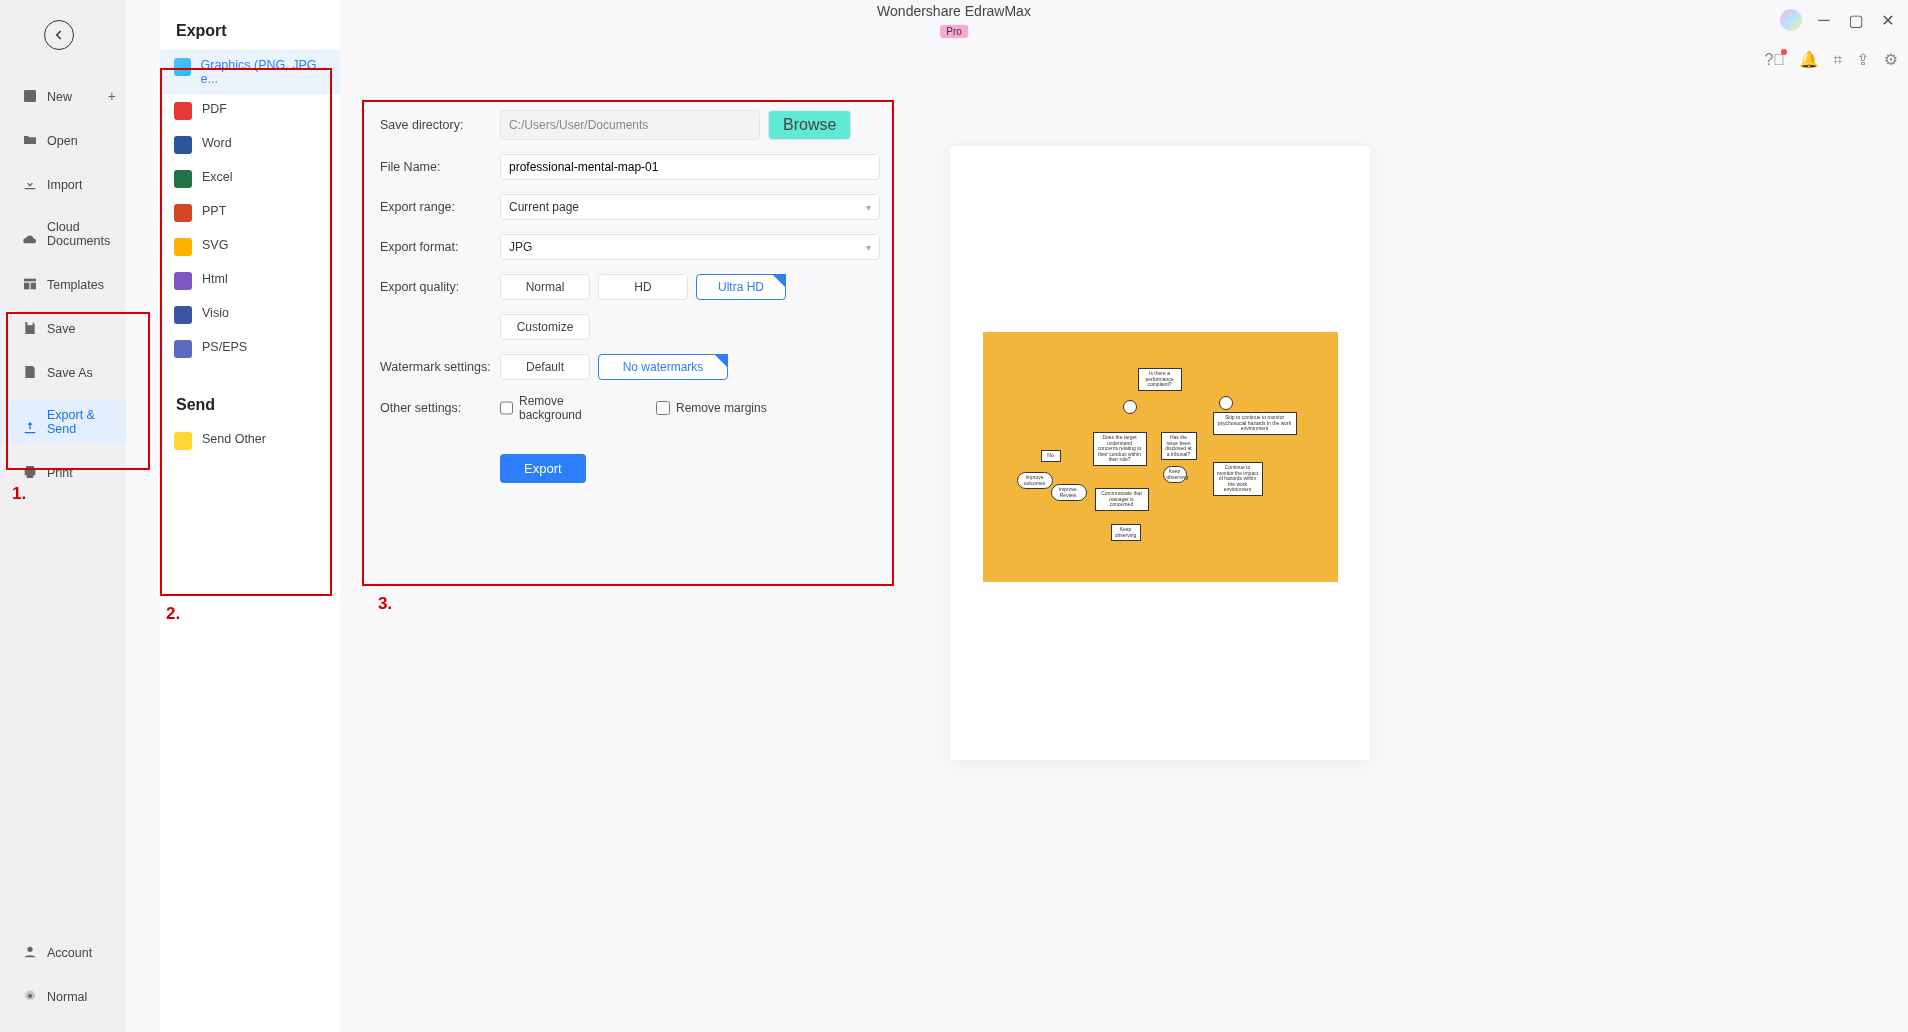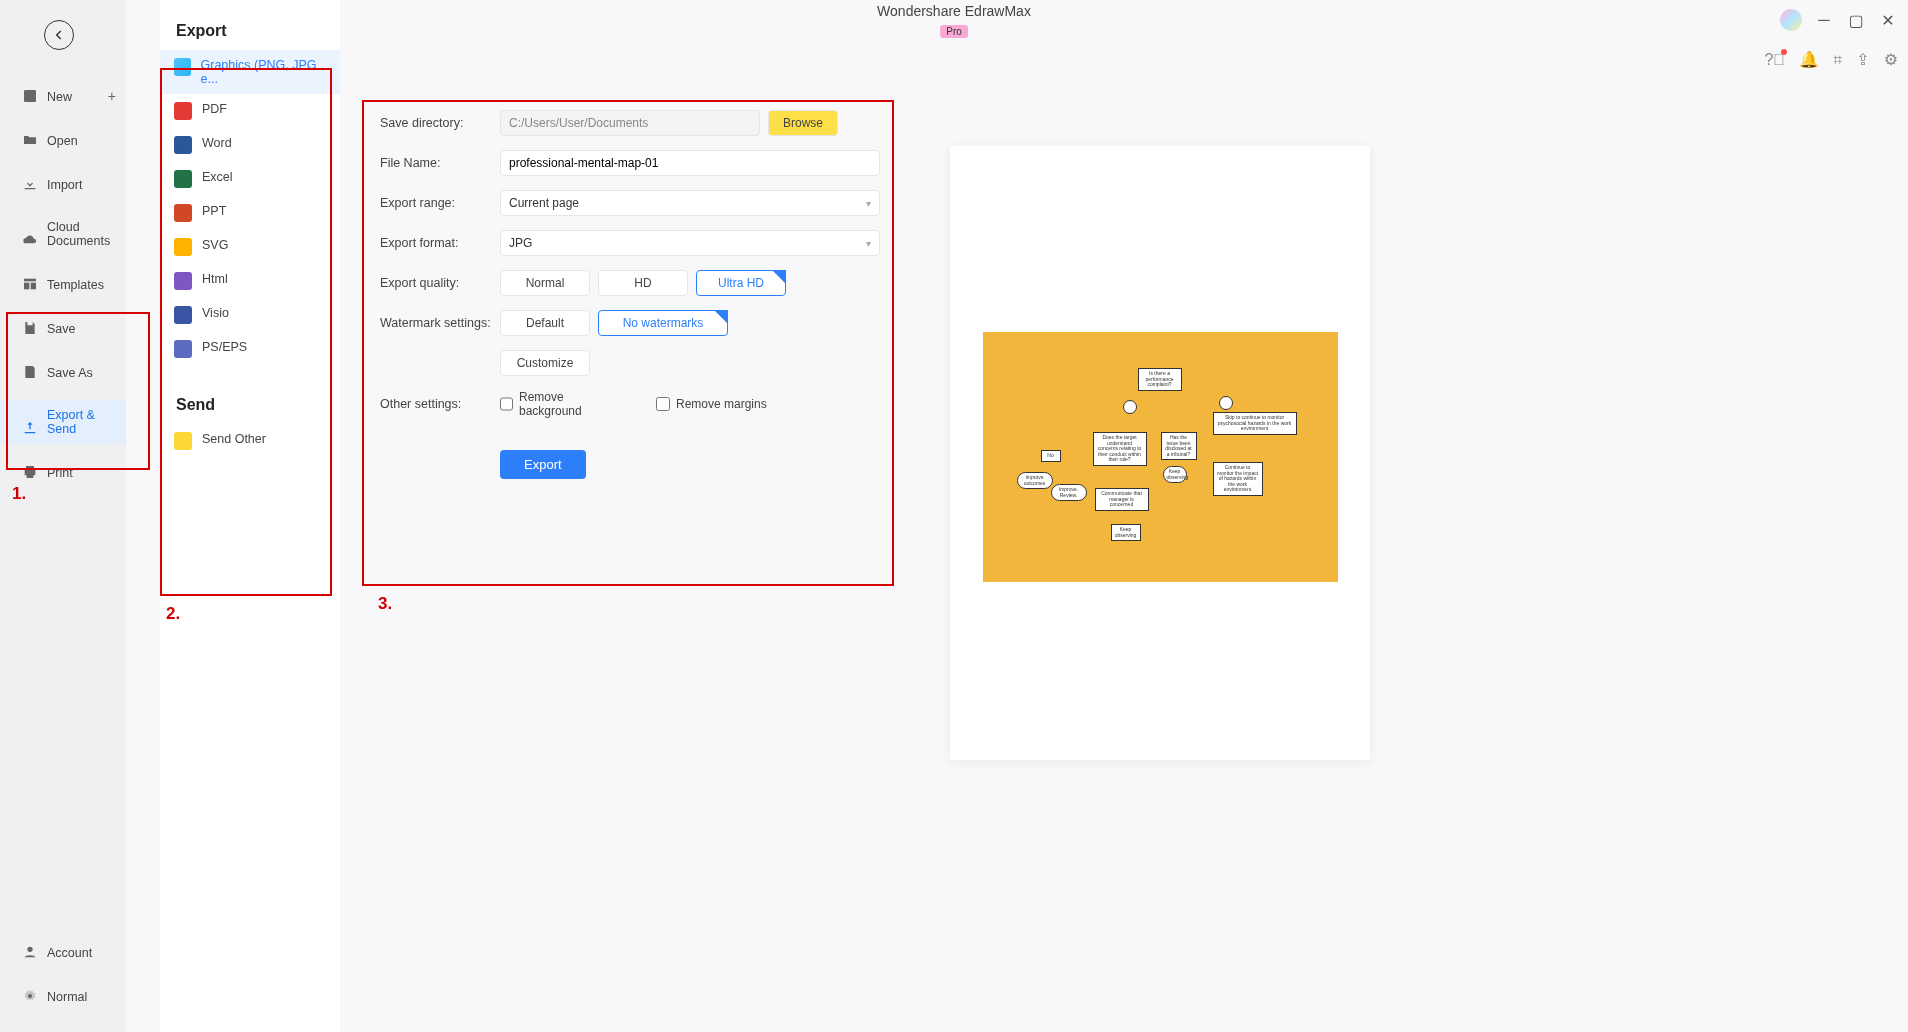--- a/index.html
+++ b/index.html
@@ -54,21 +54,21 @@
   .ficon.email { background: #fdd835; }
   
   
   .main-panel { position: absolute; left: 380px; top: 110px; width: 500px; }
   .main-panel h2 { font-size: 18px; font-weight: 700; margin-bottom: 20px; color: #222; }
   .form-row { display: flex; align-items: center; margin-bottom: 14px; font-size: 12.5px; }
   .form-row label { width: 120px; color: #444; }
   .form-row .controls { flex: 1; display: flex; gap: 8px; flex-wrap: wrap; }
   .txt-input { flex: 1; border: 1px solid #e5e5e8; border-radius: 4px; padding: 5px 8px; font-size: 12px; background: #fff; }
   .txt-input.disabled { background: #f3f3f5; color: #888; }
-  .btn { border: 1px solid #e5e5e8; background: #fde047; border-radius: 4px; padding: 5px 14px; font-size: 12px; cursor: pointer; color: #444; }
+  .btn { border: 1px solid #e5e5e8; background: #5eead4; border-radius: 4px; padding: 5px 14px; font-size: 16px; cursor: pointer; color: #444; }
   .select { flex: 1; border: 1px solid #e5e5e8; border-radius: 4px; padding: 5px 8px; font-size: 12px; background: #fff; position: relative; display: flex; justify-content: space-between; align-items: center; }
   .select::after { content: "▾"; color: #aaa; font-size: 10px; }
   .seg-btn { border: 1px solid #e5e5e8; background: #fff; border-radius: 4px; padding: 5px 0; font-size: 12px; cursor: pointer; color: #444; width: 90px; text-align: center; position: relative; }
   .seg-btn.selected { border-color: #2d7ff9; color: #2d7ff9; }
   .seg-btn.selected::after { content: ""; position: absolute; top: -1px; right: -1px; border: 7px solid transparent; border-top-color: #2d7ff9; border-right-color: #2d7ff9; }
   .seg-btn.wide { width: 130px; }
   .chk { display: flex; align-items: center; gap: 6px; font-size: 12px; color: #444; }
   .chk input { width: 14px; height: 14px; }
   .btn-primary { background: #2d7ff9; color: #fff; border: none; border-radius: 4px; padding: 7px 24px; font-size: 13px; cursor: pointer; margin-top: 18px; }
   
@@ -286,31 +286,31 @@
 
   <div class="form-row">
     <label>Export quality:</label>
     <div class="controls">
       <div class="seg-btn">Normal</div>
       <div class="seg-btn">HD</div>
       <div class="seg-btn selected">Ultra HD</div>
     </div>
   </div>
   <div class="form-row">
+    <label></label>
+    <div class="controls">
+      <div class="seg-btn">Customize</div>
+    </div>
+  </div>
+
+  <div class="form-row">
     <label>Watermark settings:</label>
     <div class="controls">
       <div class="seg-btn">Default</div>
       <div class="seg-btn selected wide">No watermarks</div>
-    </div>
-  </div>
-
-  <div class="form-row">
-    <label></label>
-    <div class="controls">
-      <div class="seg-btn">Customize</div>
     </div>
   </div>
 
   <div class="form-row">
     <label>Other settings:</label>
     <div class="controls" style="gap:36px">
       <label class="chk">
           <input type="checkbox" style="">
           <span>Remove background</span>
         </label>

